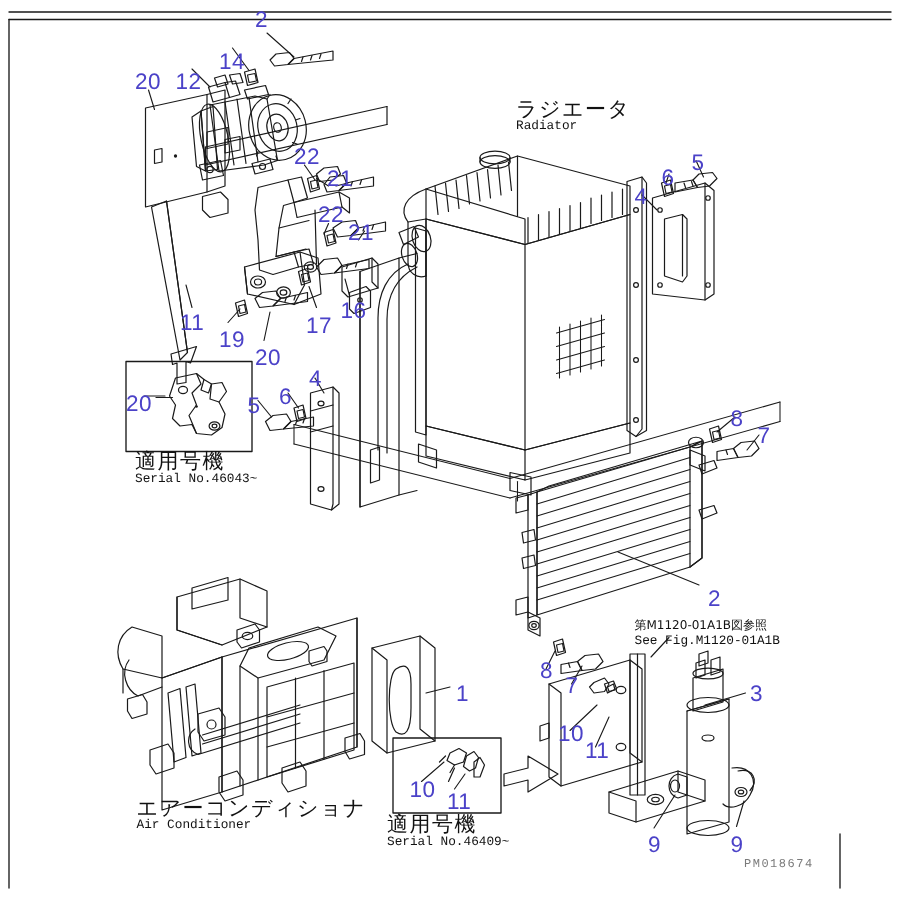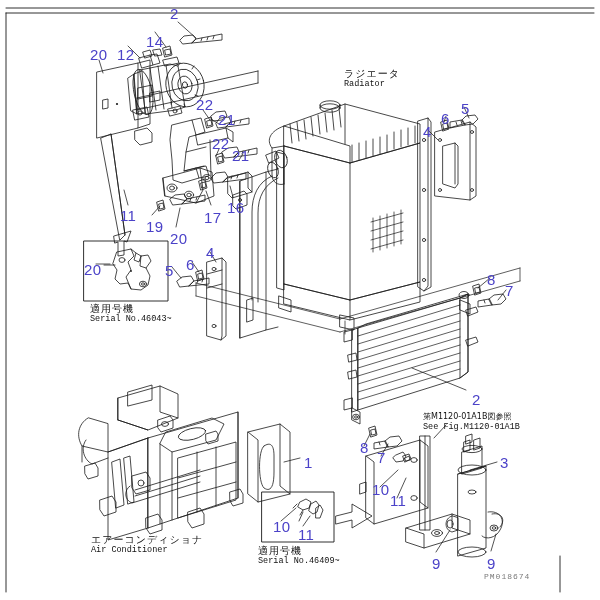--- a/index.html
+++ b/index.html
@@ -5,21 +5,21 @@
   html,body{margin:0;padding:0;background:#fff;}
   body{width:600px;height:600px;overflow:hidden;
        font-family:"Liberation Sans",sans-serif;}
   #sheet{position:relative;width:600px;height:600px;background:#fff;}
   svg.layer{position:absolute;left:0;top:0;width:600px;height:600px;}
   .num{position:absolute;color:#4b42c8;font-family:"Liberation Sans",sans-serif;
        font-size:15px;font-weight:400;letter-spacing:.3px;line-height:1;}
   .cap{position:absolute;color:#111;font-family:"Liberation Mono",monospace;
        font-size:8.5px;line-height:11px;white-space:pre;letter-spacing:0px;}
   .capjp{position:absolute;color:#111;font-family:"DejaVu Sans",sans-serif;
-       font-size:10px;line-height:11px;white-space:pre;letter-spacing:1px;}
+       font-size:14px;line-height:11px;white-space:pre;letter-spacing:1px;}
   .wm{position:absolute;color:#7b7b7b;font-family:"Liberation Mono",monospace;
        font-size:8px;letter-spacing:1px;}
 </style>
 </head>
 <body>
 
 <div id="sheet">
 
   <svg class="layer" viewBox="0 0 600 600">
     <g fill="none" stroke="#1a1a1a" stroke-width="0.8" stroke-linejoin="round" stroke-linecap="round">
@@ -514,15 +514,15 @@
       <div class="cap" style="position:static">Serial No.46409~</div>
     </div>
 
     <div style="position:absolute;left:423px;top:411px">
       <div class="capjp" style="position:static;font-size:8px;letter-spacing:0">第M1120-01A1B図参照</div>
       <div class="cap" style="position:static">See Fig.M1120-01A1B</div>
     </div>
 
   </div>
 
-  <span class="wm" style="left:484px;top:572px">PM018674</span>
+  <span class="wm" style="left:496px;top:572px">PM018674</span>
 
 </div>
 
 </body></html>

